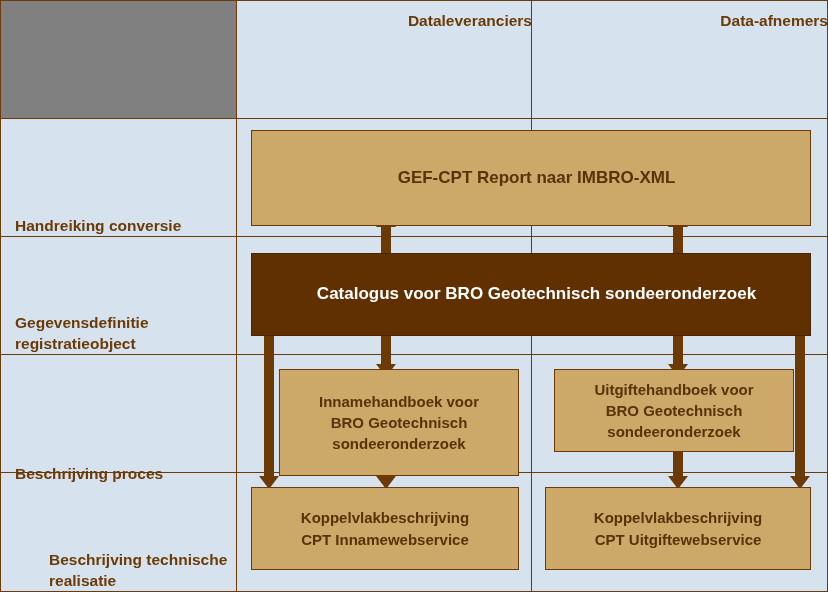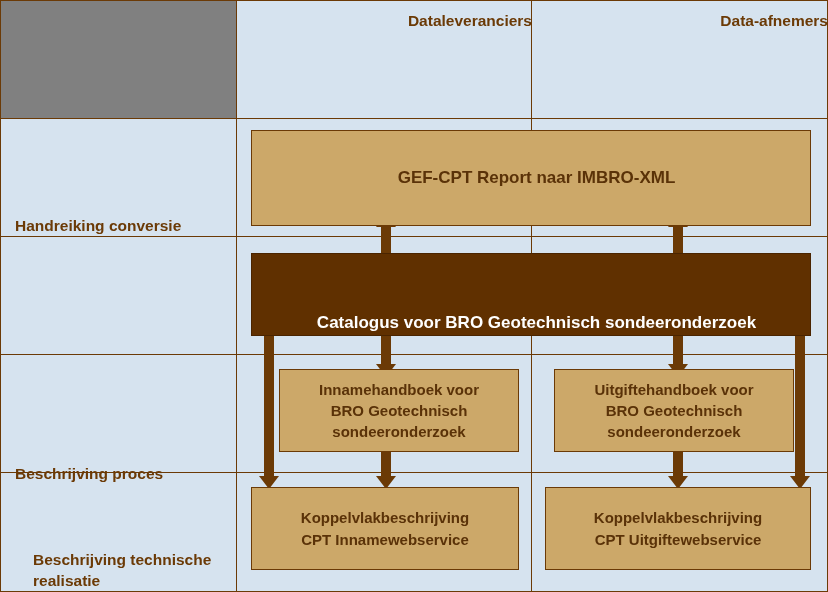--- a/index.html
+++ b/index.html
@@ -92,21 +92,20 @@
   .node.tan {
     background: #cca869;
     color: #5a3208;
     font-weight: bold;
   }
   .node.dark {
     background: #603000;
     color: #ffffff;
     font-weight: bold;
     border-color: #4a2400;
-    align-items: flex-end;
   }
   .node .txt { display: block; padding: 0 10px; }
   .fs-main  { font-size: 17px; padding-left: 11px; }
   .fs-small { font-size: 15px; }
 </style>
 </head>
 <body>
 
 <div id="diagram">
 
@@ -134,24 +133,27 @@
   <div class="colhead" style="left:236px; top:0px; width:296px; height:119px;">
     <span>Dataleveranciers</span>
   </div>
   <div class="colhead" style="left:531px; top:0px; width:297px; height:109px;">
     <span>Data-afnemers</span>
   </div>
 
   <div class="rowlabel" style="left:0px; top:118px; width:237px; height:119px;">
     <span>Handreiking conversie</span>
   </div>
+  <div class="rowlabel" style="left:0px; top:236px; width:237px; height:119px;">
+    <span>Gegevensdefinitie registratieobject</span>
+  </div>
   <div class="rowlabel" style="left:0px; top:366px; width:237px; height:119px;border-radius:23px;">
     <span>Beschrijving proces</span>
   </div>
-  <div class="rowlabel" style="left:0px; top:472px; width:237px; height:120px;padding-left:33px;">
+  <div class="rowlabel" style="left:16px; top:472px; width:237px; height:120px;padding-left:33px;">
     <span>Beschrijving technische realisatie</span>
   </div>
 
   <div class="conn" style="left:381px; top:226px; width:10px; height:28px;"></div>
   <div class="arrowhead arrow-up" style="left:376px; top:214px;"></div>
 
   <div class="conn" style="left:673px; top:226px; width:10px; height:28px;"></div>
   <div class="arrowhead arrow-up" style="left:668px; top:214px;"></div>
 
   <div class="conn" style="left:381px; top:335px; width:10px; height:32px;"></div>
@@ -173,21 +175,21 @@
   <div class="arrowhead arrow-down" style="left:668px; top:476px;"></div>
 
   <div class="node tan fs-main" style="left:251px; top:130px; width:560px; height:96px;">
     <span class="txt">GEF-CPT Report naar IMBRO-XML</span>
   </div>
 
   <div class="node dark fs-main" style="left:251px; top:253px; width:560px; height:83px;">
     <span class="txt">Catalogus voor BRO Geotechnisch sondeeronderzoek</span>
   </div>
 
-  <div class="node tan fs-small" style="left:279px; top:369px; width:240px; height:83px;">
+  <div class="node tan fs-small" style="left:279px; top:369px; width:240px; height:107px;">
     <span class="txt">
       <span>Innamehandboek voor</span><br>
       <span>BRO Geotechnisch</span><br>
       <span>sondeeronderzoek</span>
     </span>
   </div>
 
   <div class="node tan fs-small" style="left:545px; top:369px; width:240px; height:83px;margin-left:9px;">
     <span class="txt">
       <span>Uitgiftehandboek voor</span><br>

